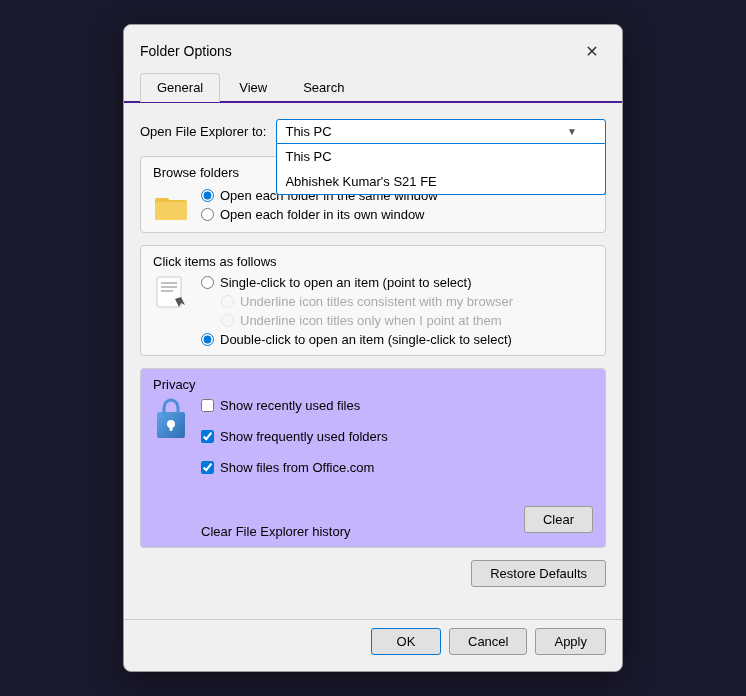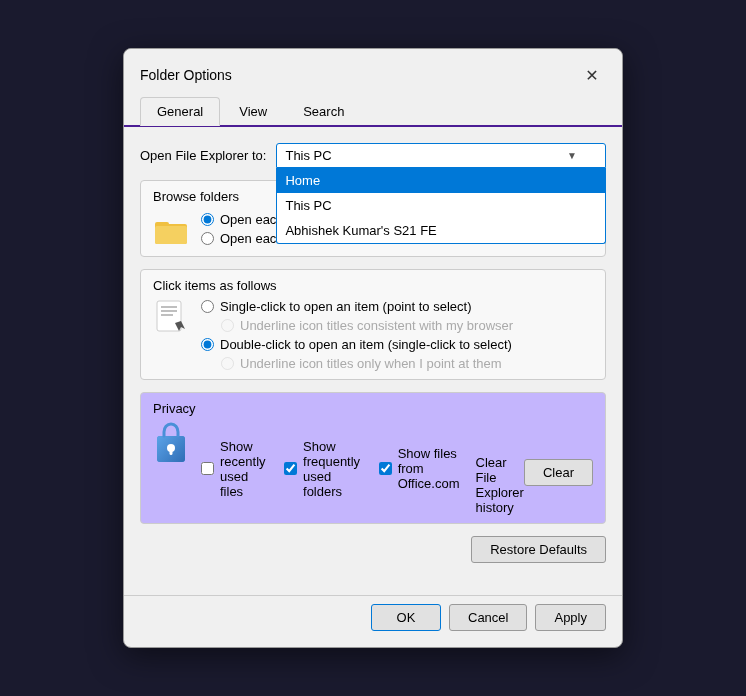--- a/index.html
+++ b/index.html
@@ -216,21 +216,21 @@
     .privacy-icon {
       width: 36px;
       height: 44px;
       flex-shrink: 0;
       display: flex;
       align-items: center;
       justify-content: center;
     }
     .checkbox-group {
       display: flex;
-      flex-direction: row;
+      flex-direction: column;
       gap: 16px;
       flex: 1;
     }
     .checkbox-row {
       display: flex;
       align-items: center;
       gap: 6px;
     }
     .checkbox-row input[type="checkbox"] {
       accent-color: #0078d7;
@@ -307,21 +307,20 @@
   <div class="content">
 
     <div class="row">
       <label>Open File Explorer to:</label>
       <div class="dropdown-open" style="flex:1; position:relative;">
         <div class="dropdown-display">
           <span>This PC</span>
           <span style="font-size:10px; color:#555;">▼</span>
         </div>
         <div class="dropdown-list">
-          <div class="dropdown-item selected-item">Home</div>
           <div class="dropdown-item">This PC</div>
           <div class="dropdown-item">Abhishek Kumar's S21 FE</div>
         </div>
       </div>
     </div>
 
     <div class="group-box">
       <div class="group-legend">Browse folders</div>
       <div class="group-inner">
 
@@ -360,27 +359,27 @@
         </div>
         <div class="radio-group">
           <div class="radio-row">
             <input type="radio" name="click" id="ci1" style="">
             <label for="ci1">Single-click to open an item (point to select)</label>
           </div>
           <div class="radio-row disabled subgroup">
             <input type="radio" name="underline" id="ci1a" disabled="" style="">
             <label for="ci1a">Underline icon titles consistent with my browser</label>
           </div>
+          <div class="radio-row disabled subgroup">
+            <input type="radio" name="underline" id="ci1b" disabled="" style="">
+            <label for="ci1b">Underline icon titles only when I point at them</label>
+          </div>
           <div class="radio-row">
             <input type="radio" name="click" id="ci2" checked="" style="">
             <label for="ci2">Double-click to open an item (single-click to select)</label>
-          </div>
-          <div class="radio-row disabled subgroup">
-            <input type="radio" name="underline" id="ci1b" disabled="" style="">
-            <label for="ci1b">Underline icon titles only when I point at them</label>
           </div>
         </div>
       </div>
     </div>
 
     <div class="privacy-section">
       <div class="section-label">Privacy</div>
       <div class="privacy-inner">
 
         <div class="privacy-icon">

